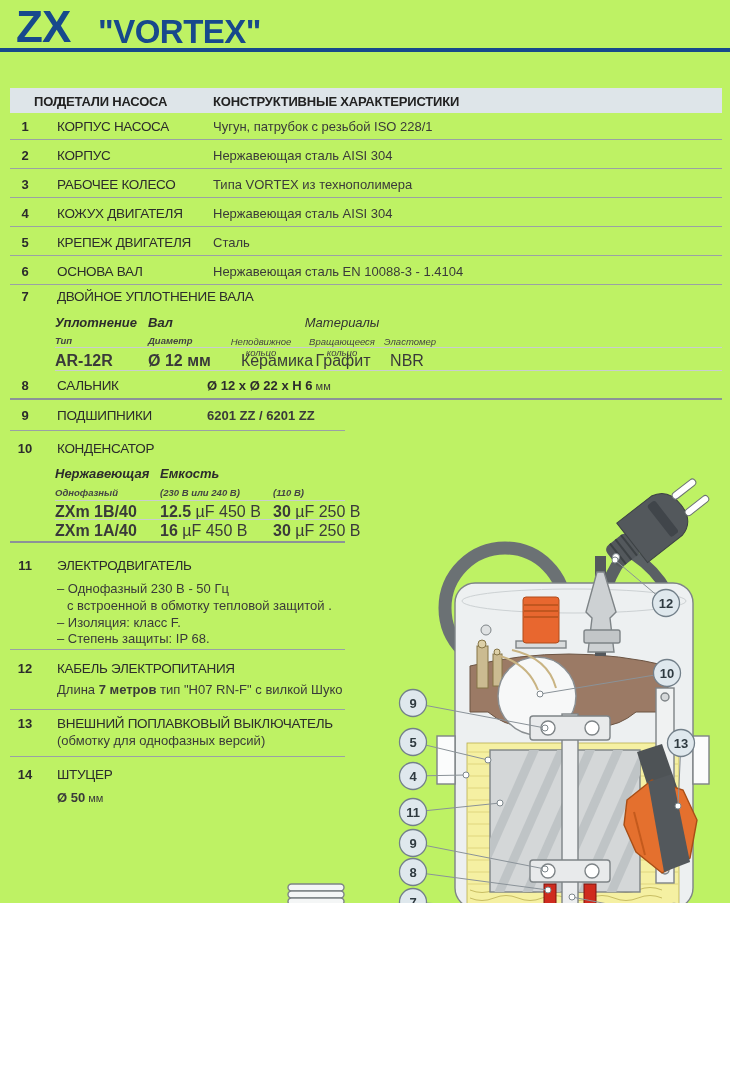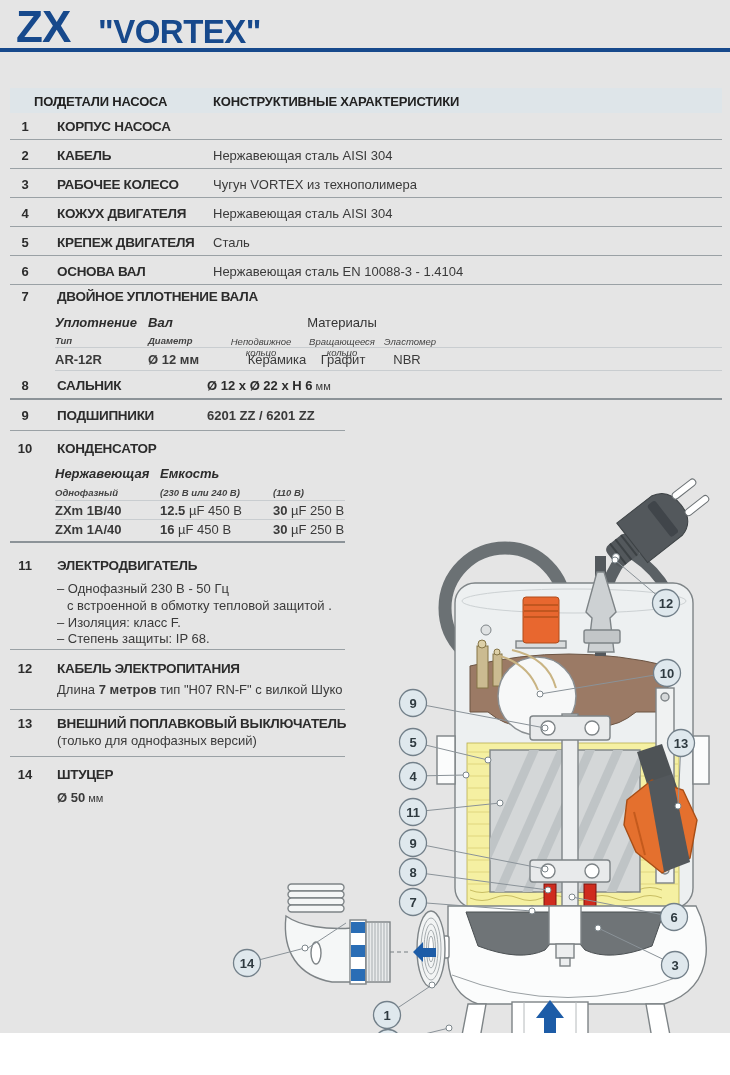--- a/index.html
+++ b/index.html
@@ -1,40 +1,40 @@
 <!DOCTYPE html>
 <html><head>
 <meta charset="utf-8">
 <style>
   html,body{margin:0;padding:0;background:#fff;}
-  .page{position:relative;width:730px;height:1033px;background:#e5e5e5;overflow:hidden;
+  .page{position:relative;width:730px;height:903px;background:#bef264;overflow:hidden;
         font-family:"Liberation Sans",sans-serif;color:#2c2c2c;}
   .abs{position:absolute;}
   
   .title-zx{position:absolute;left:16px;top:2px;font-size:44px;font-weight:bold;color:#17498c;letter-spacing:-1px;}
   .title-name{position:absolute;left:98px;top:13px;font-size:33px;font-weight:bold;color:#17498c;letter-spacing:-0.5px;}
   .title-rule{position:absolute;left:0;top:48px;width:730px;height:4px;background:#17498c;}
   
   .thead{position:absolute;left:10px;top:88px;width:712px;height:25px;background:#dee5e9;}
   .thead span{position:absolute;top:6px;font-size:13px;font-weight:bold;letter-spacing:-0.2px;color:#222;}
   
   .pos{position:absolute;left:10px;width:30px;text-align:center;font-size:13px;font-weight:bold;}
-  .part{position:absolute;left:57px;font-size:13.5px;font-weight:bold;letter-spacing:-0.3px;text-align:right;}
+  .part{position:absolute;left:57px;font-size:13.5px;font-weight:normal;letter-spacing:-0.3px;text-align:right;}
   .spec{position:absolute;left:213px;font-size:13px;color:#3a3a3a;}
   .spec b{color:#2c2c2c;}
   .sep{position:absolute;left:10px;width:712px;height:1px;background:#9aa1a5;}
   .sep-short{width:335px;}
   .sep-thick{height:2px;background:#8c9398;}
   .sep-light{background:#c9cdd0;}
   .bi{font-style:italic;font-weight:bold;font-size:13px;}
-  .it{font-weight:normal;font-size:13px;color:#333;}
+  .it{font-style:italic;font-weight:normal;font-size:13px;color:#333;}
   .sub{font-style:italic;font-size:9.5px;color:#444;}
   .subb{font-weight:bold;}
   .ctr{text-align:center;}
-  .val{font-size:13px;color:#3a3a3a;}
+  .val{font-size:16px;color:#3a3a3a;}
   .note{position:absolute;left:57px;font-size:13px;color:#3a3a3a;}
   .unit{font-size:11px;color:#3a3a3a;text-align:center;}
   
   .diagram{position:absolute;left:230px;top:455px;}
   svg .ldr{stroke:#8a9298;stroke-width:1;fill:none;}
   svg .dot{fill:#fff;stroke:#7d878c;stroke-width:1;}
   svg .co{fill:#dfe8ed;stroke:#73808a;stroke-width:1.3;}
   svg .cot{font-family:"Liberation Sans",sans-serif;font-size:13px;font-weight:bold;fill:#2f3a40;text-anchor:middle;}
   svg .ol{stroke:#7e8487;stroke-width:1.4;}
 </style>
@@ -48,30 +48,31 @@
   <div class="title-rule"></div>
 
   <div class="thead">
     <span style="left:24px">ПОЛ.</span>
     <span style="left:47px">ДЕТАЛИ НАСОСА</span>
     <span style="left:203px">КОНСТРУКТИВНЫЕ ХАРАКТЕРИСТИКИ</span>
   </div>
 
   <div class="pos" style="top:119px">1</div>
   <div class="part" style="top:119px">КОРПУС НАСОСА</div>
+  <div class="spec" style="top:119px">Чугун, патрубок с резьбой ISO 228/1</div>
   <div class="sep" style="top:139px"></div>
 
   <div class="pos" style="top:148px">2</div>
-  <div class="part" style="top:148px">КАБЕЛЬ</div>
+  <div class="part" style="top:148px">КОРПУС</div>
   <div class="spec" style="top:148px">Нержавеющая сталь AISI 304</div>
   <div class="sep" style="top:168px"></div>
 
   <div class="pos" style="top:177px">3</div>
   <div class="part" style="top:177px">РАБОЧЕЕ КОЛЕСО</div>
-  <div class="spec" style="top:177px">Чугун VORTEX из технополимера</div>
+  <div class="spec" style="top:177px">Типа VORTEX из технополимера</div>
   <div class="sep" style="top:197px"></div>
 
   <div class="pos" style="top:206px">4</div>
   <div class="part" style="top:206px">КОЖУХ ДВИГАТЕЛЯ</div>
   <div class="spec" style="top:206px">Нержавеющая сталь AISI 304</div>
   <div class="sep" style="top:226px"></div>
 
   <div class="pos" style="top:235px">5</div>
   <div class="part" style="top:235px">КРЕПЕЖ ДВИГАТЕЛЯ</div>
   <div class="spec" style="top:235px">Сталь</div>
@@ -140,21 +141,21 @@
   <div class="note" style="top:631px">– Степень защиты: IP 68.</div>
   <div class="sep sep-short" style="top:649px"></div>
 
   <div class="pos" style="top:661px">12</div>
   <div class="part" style="top:661px">КАБЕЛЬ ЭЛЕКТРОПИТАНИЯ</div>
   <div class="note" style="top:682px"><span>Длина </span><b>7 метров</b><span> тип "H07 RN-F" с вилкой Шуко</span></div>
   <div class="sep sep-short" style="top:709px"></div>
 
   <div class="pos" style="top:716px">13</div>
   <div class="part" style="top:716px">ВНЕШНИЙ ПОПЛАВКОВЫЙ ВЫКЛЮЧАТЕЛЬ</div>
-  <div class="note" style="top:733px">(только для однофазных версий)</div>
+  <div class="note" style="top:733px">(обмотку для однофазных версий)</div>
   <div class="sep sep-short" style="top:756px"></div>
 
   <div class="pos" style="top:767px">14</div>
   <div class="part" style="top:767px">ШТУЦЕР</div>
   <div class="note" style="top:790px"><b>Ø 50</b><span class="unit"> мм</span></div>
 
   <div class="diagram">
   <svg width="500" height="620" viewBox="230 455 500 620" xmlns="http://www.w3.org/2000/svg">
     <defs>
       <clipPath id="stclip">

